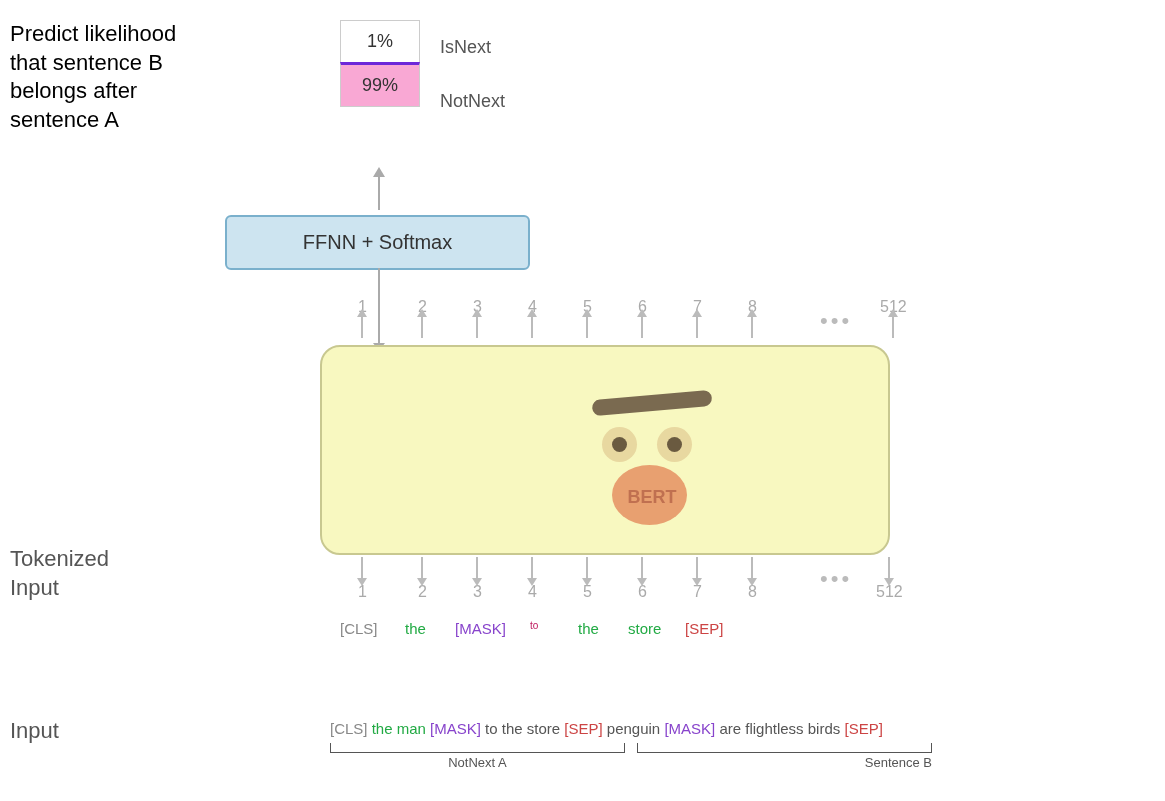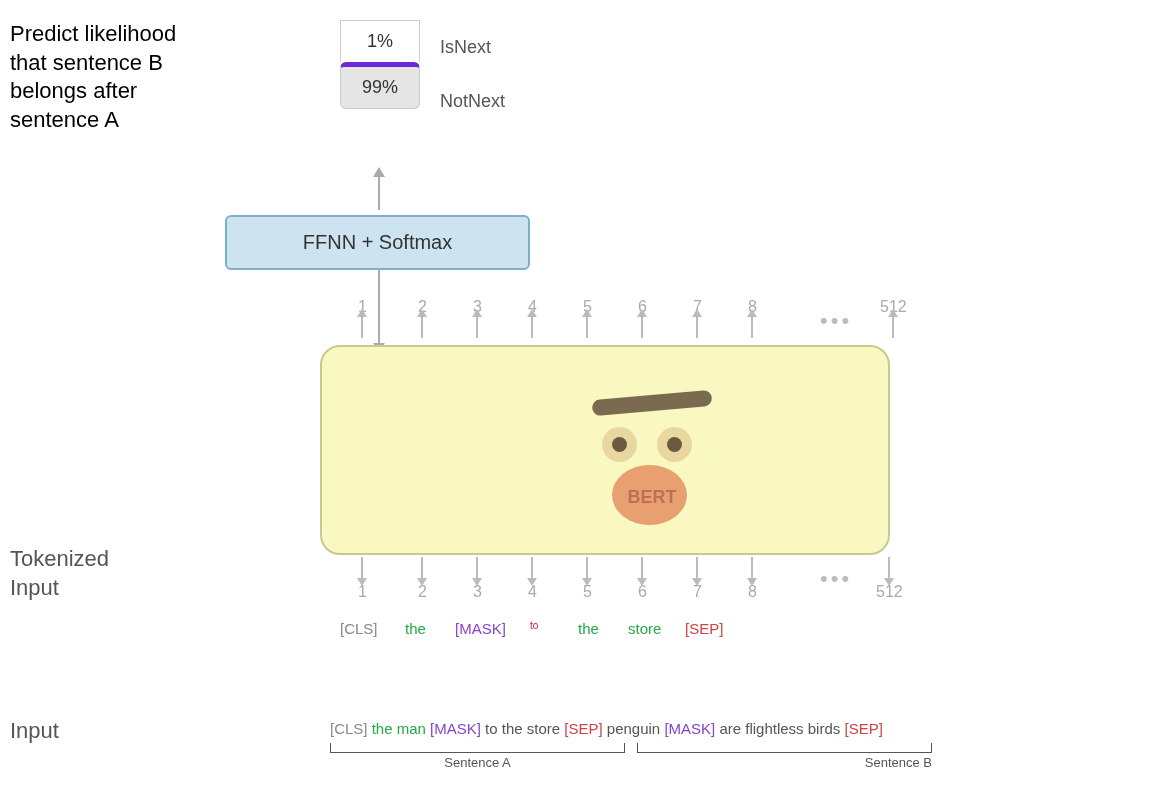--- a/index.html
+++ b/index.html
@@ -66,23 +66,22 @@
       font-size: 18px;
       color: #333;
     }
 
     .output-box.top {
       background: #fff;
       border-bottom: none;
     }
 
     .output-box.bottom {
-      background: #e5e5e5;
-      border-top: 5px solid #6d28d9;
-      border-radius: 6px;
+      background: #f9a8d4;
+      border-top: 3px solid #6d28d9;
     }
 
     .output-labels {
       position: absolute;
       left: 430px;
       top: 20px;
       display: flex;
       flex-direction: column;
     }
 
@@ -453,21 +452,21 @@
   </div>
 
   <div class="input-label">Input</div>
 
   <div class="input-sentence">
     <span class="cls">[CLS] </span><span class="green">the man </span><span class="purple">[MASK] </span><span style="color:#555;text-align:right;">to the store </span><span class="sep">[SEP] </span><span style="color:#555;">penguin </span><span class="purple">[MASK] </span><span style="color:#555;">are flightless birds </span><span class="sep">[SEP]</span>
   </div>
 
   <div style="position:absolute; left:330px; top:743px;">
     <div style="width:295px; border-left:1.5px solid #555; border-right:1.5px solid #555; border-bottom:1.5px solid #555; height:10px;"></div>
-    <div style="text-align:center; font-size:13px; color:#555; margin-top:2px;">Sentence A</div>
+    <div style="text-align:center; font-size:13px; color:#555; margin-top:2px;">NotNext A</div>
   </div>
 
   <div style="position:absolute; left:637px; top:743px;">
     <div style="width:295px; border-left:1.5px solid #555; border-right:1.5px solid #555; border-bottom:1.5px solid #555; height:10px;"></div>
     <div style="text-align:right; font-size:13px; color:#555; margin-top:2px;">Sentence B</div>
   </div>
 
 </div>
 
 </body></html>

